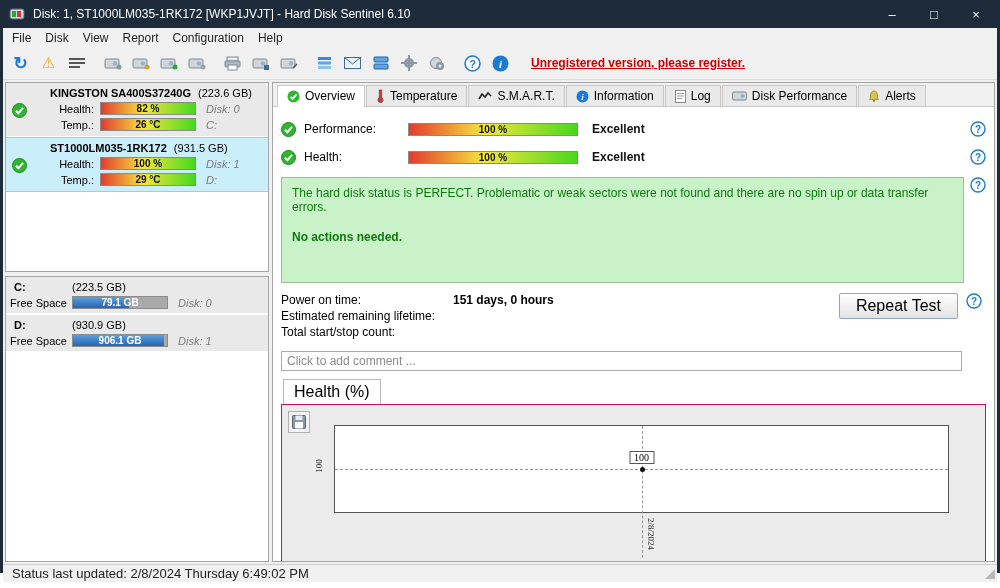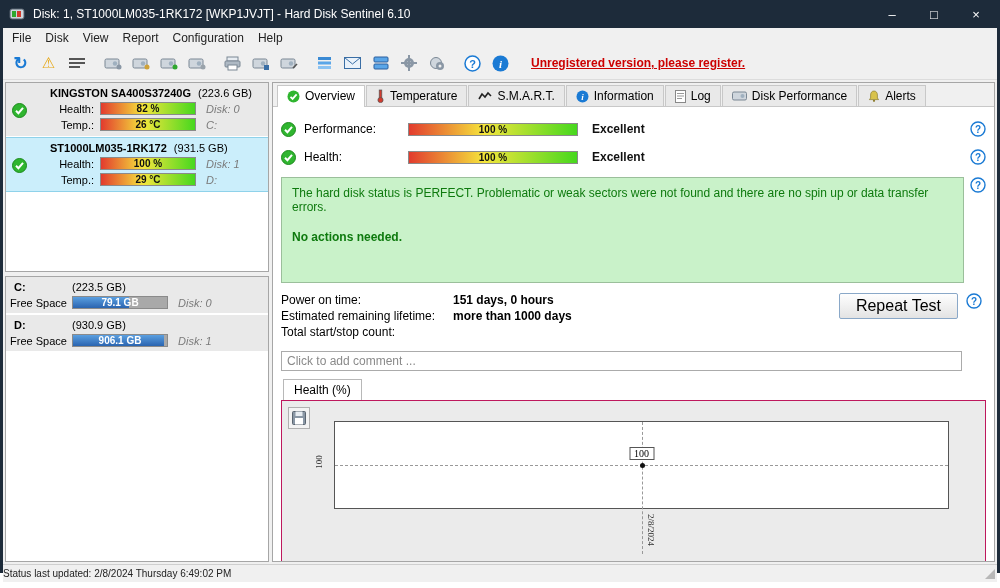--- a/index.html
+++ b/index.html
@@ -71,38 +71,38 @@
   .stat-line { display:grid; grid-template-columns:172px 1fr; margin-bottom:2px; }
   .stat-value { font-weight:bold; }
   .repeat-wrap { display:flex; align-items:flex-start; gap:8px; margin-right:4px; }
   .push-btn { padding:3px 16px; font-size:16px; border:1px solid #8aa8c8; border-radius:2px;
               background:linear-gradient(#fefefe,#e3e3e3); }
   .comment-row { margin-top:10px; display:flex; }
   .comment-input { flex:1; margin-right:24px; height:20px; border:1px solid #ababab; font-size:12px;
                    padding:0 5px; color:#444; font-family:"Liberation Sans",sans-serif; }
   .comment-input::placeholder { color:#8a8a8a; }
   .chart-section { margin-top:8px; }
-  .chart-tab { display:inline-flex; padding:3px 10px; font-size:12px; background:#fff;
+  .chart-tab { display:inline-flex; padding:3px 10px; font-size:16px; background:#fff;
                border:1px solid #b8b8b8; border-bottom:none; margin-left:2px; position:relative; top:0; }
   .chart-panel { border:1px solid #be185d; background:#ebebeb; height:166px; position:relative;font-family:Liberation Serif, serif; }
   .save-btn { position:absolute; left:6px; top:6px; width:22px; height:22px; border:1px solid #b0b0b0;
               background:#f3f3f3; display:flex; align-items:center; justify-content:center; }
   .plot { position:absolute; left:52px; right:36px; top:20px; height:88px; background:#fff; border:1px solid #555; }
   .hline { position:absolute; left:0; right:0; top:50%; border-top:1px dashed #999; }
   .vline { position:absolute; left:50%; top:0; height:132px; border-left:1px dashed #999; }
   .dot { position:absolute; left:calc(50% - 2px); top:calc(50% - 2px); width:5px; height:5px;
          background:#111; border-radius:50%; }
   .ptlabel { position:absolute; left:50%; top:calc(50% - 18px); transform:translateX(-50%);
              background:#fff; border:1px solid #555; font-size:10px; padding:0 4px; }
   .ylabel { position:absolute; left:30px; top:56px; transform:rotate(-90deg); font-size:9px; color:#333; }
   .xlabel { position:absolute; left:calc(50% + 4px); top:calc(100% + 6px); writing-mode:vertical-rl;
             font-size:9px; color:#333; }
   
   .statusbar { height:18px; background:#f0f0f0; border-top:1px solid #cfcfcf; display:flex;
-               align-items:center; font-size:10px; color:#222; padding-left:0; }
+               align-items:center; font-size:13px; color:#222; padding-left:9px; }
   .grip { margin-left:auto; margin-right:2px; width:0; height:0;
           border-left:10px solid transparent; border-bottom:10px solid #b8b8b8; }
   svg { display:block; }
 </style>
 </head>
 <body>
 
 <div class="window">
 
   <div class="titlebar">
@@ -496,21 +496,20 @@
           </div>
 
           <div class="stats-row">
             <div class="stats">
               <div class="stat-line">
                 <span>Power on time:</span>
                 <span class="stat-value">151 days, 0 hours</span>
               </div>
               <div class="stat-line">
                 <span>Estimated remaining lifetime:</span>
-                <span class="stat-value">more than 1000 days</span>
               </div>
               <div class="stat-line">
                 <span>Total start/stop count:</span>
               </div>
             </div>
             <div class="repeat-wrap">
               <button class="push-btn">Repeat Test</button>
               <span>
                   <svg width="16" height="16">
                     <circle cx="8" cy="8" r="7" fill="#fff" stroke="#1a7ad4" stroke-width="1.4"></circle>

